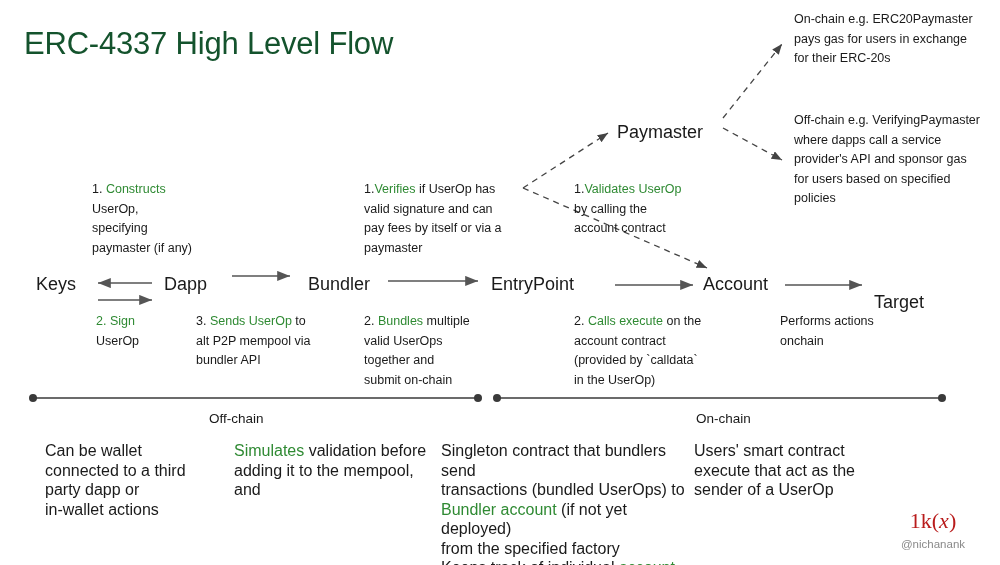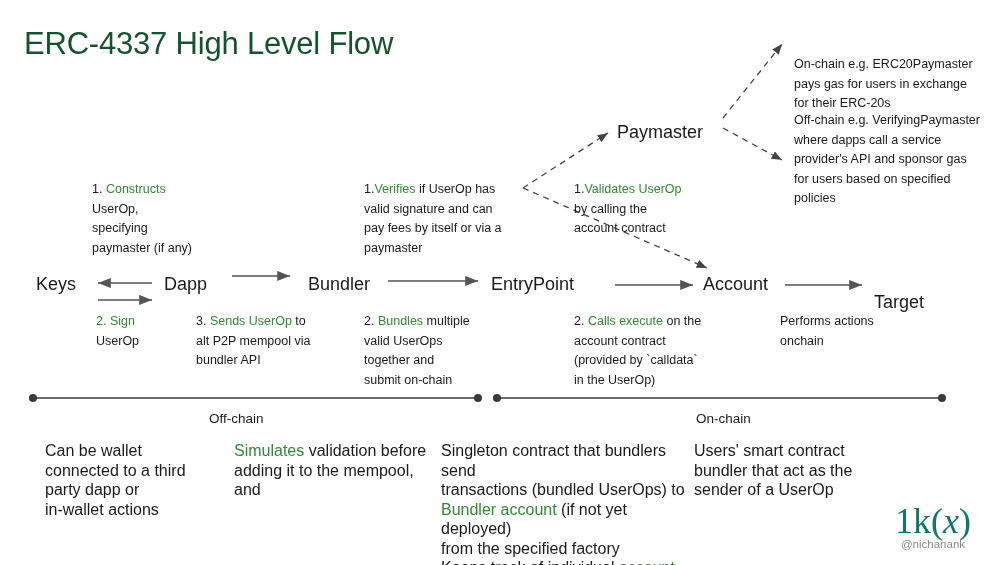--- a/index.html
+++ b/index.html
@@ -51,22 +51,22 @@
   .para .g{color:#2f8a33;}
 
   svg.layer{position:absolute;left:0;top:0;width:1000px;height:565px;pointer-events:none;}
 
   .logo{
     right:12px;top:505px;
     text-align:center;
     width:110px;
   }
   .logo .mark{
-    font-size:36px;
-    color:#0f766e;
+    font-size:22px;
+    color:#b91c1c;
     font-family:"Liberation Serif", serif;
     line-height:32px;
     letter-spacing:0px;
   }
   .logo .mark .xi{font-style:italic;}
   .logo .handle{
     font-size:11.5px;
     color:#8a8a8a;
     font-family:"Liberation Sans", sans-serif;
     line-height:14px;
@@ -127,21 +127,21 @@
       <circle cx="33" cy="398" r="4" fill="#3a3a3a" stroke="none"></circle>
       <circle cx="478" cy="398" r="4" fill="#3a3a3a" stroke="none"></circle>
     </g>
     <g stroke="#3a3a3a" stroke-width="1.6">
       <line x1="497" y1="398" x2="942" y2="398"></line>
       <circle cx="497" cy="398" r="4" fill="#3a3a3a" stroke="none"></circle>
       <circle cx="942" cy="398" r="4" fill="#3a3a3a" stroke="none"></circle>
     </g>
   </svg>
 
-  <div class="abs note" style="left:794px;top:10px;width:205px;margin-top:45px;">
+  <div class="abs note" style="left:794px;top:10px;width:205px;">
     <div>On-chain e.g. ERC20Paymaster</div>
     <div>pays gas for users in exchange</div>
     <div>for their ERC-20s</div>
   </div>
 
   <div class="abs note" style="left:794px;top:111px;width:208px;">
     <div>Off-chain e.g. VerifyingPaymaster</div>
     <div>where dapps call a service</div>
     <div>provider's API and sponsor gas</div>
     <div>for users based on specified</div>
@@ -226,21 +226,21 @@
     <div>Singleton contract that bundlers send</div>
     <div>transactions (bundled UserOps) to</div>
     <div><span class="g">Bundler account</span><span> (if not yet deployed)</span></div>
     <div>from the specified factory</div>
     <div><span>Keeps track of individual </span><span class="g">account</span></div>
     <div class="g">nonces</div>
   </div>
 
   <div class="abs para" style="left:694px;top:441px;width:190px;">
     <div>Users' smart contract</div>
-    <div>bundler that act as the</div>
+    <div>execute that act as the</div>
     <div>sender of a UserOp</div>
   </div>
 
   <div class="abs logo">
     <div class="mark"><span>1k(</span><span class="xi">x</span><span>)</span></div>
     <div class="handle">@nichanank</div>
   </div>
 
 </div>
 

